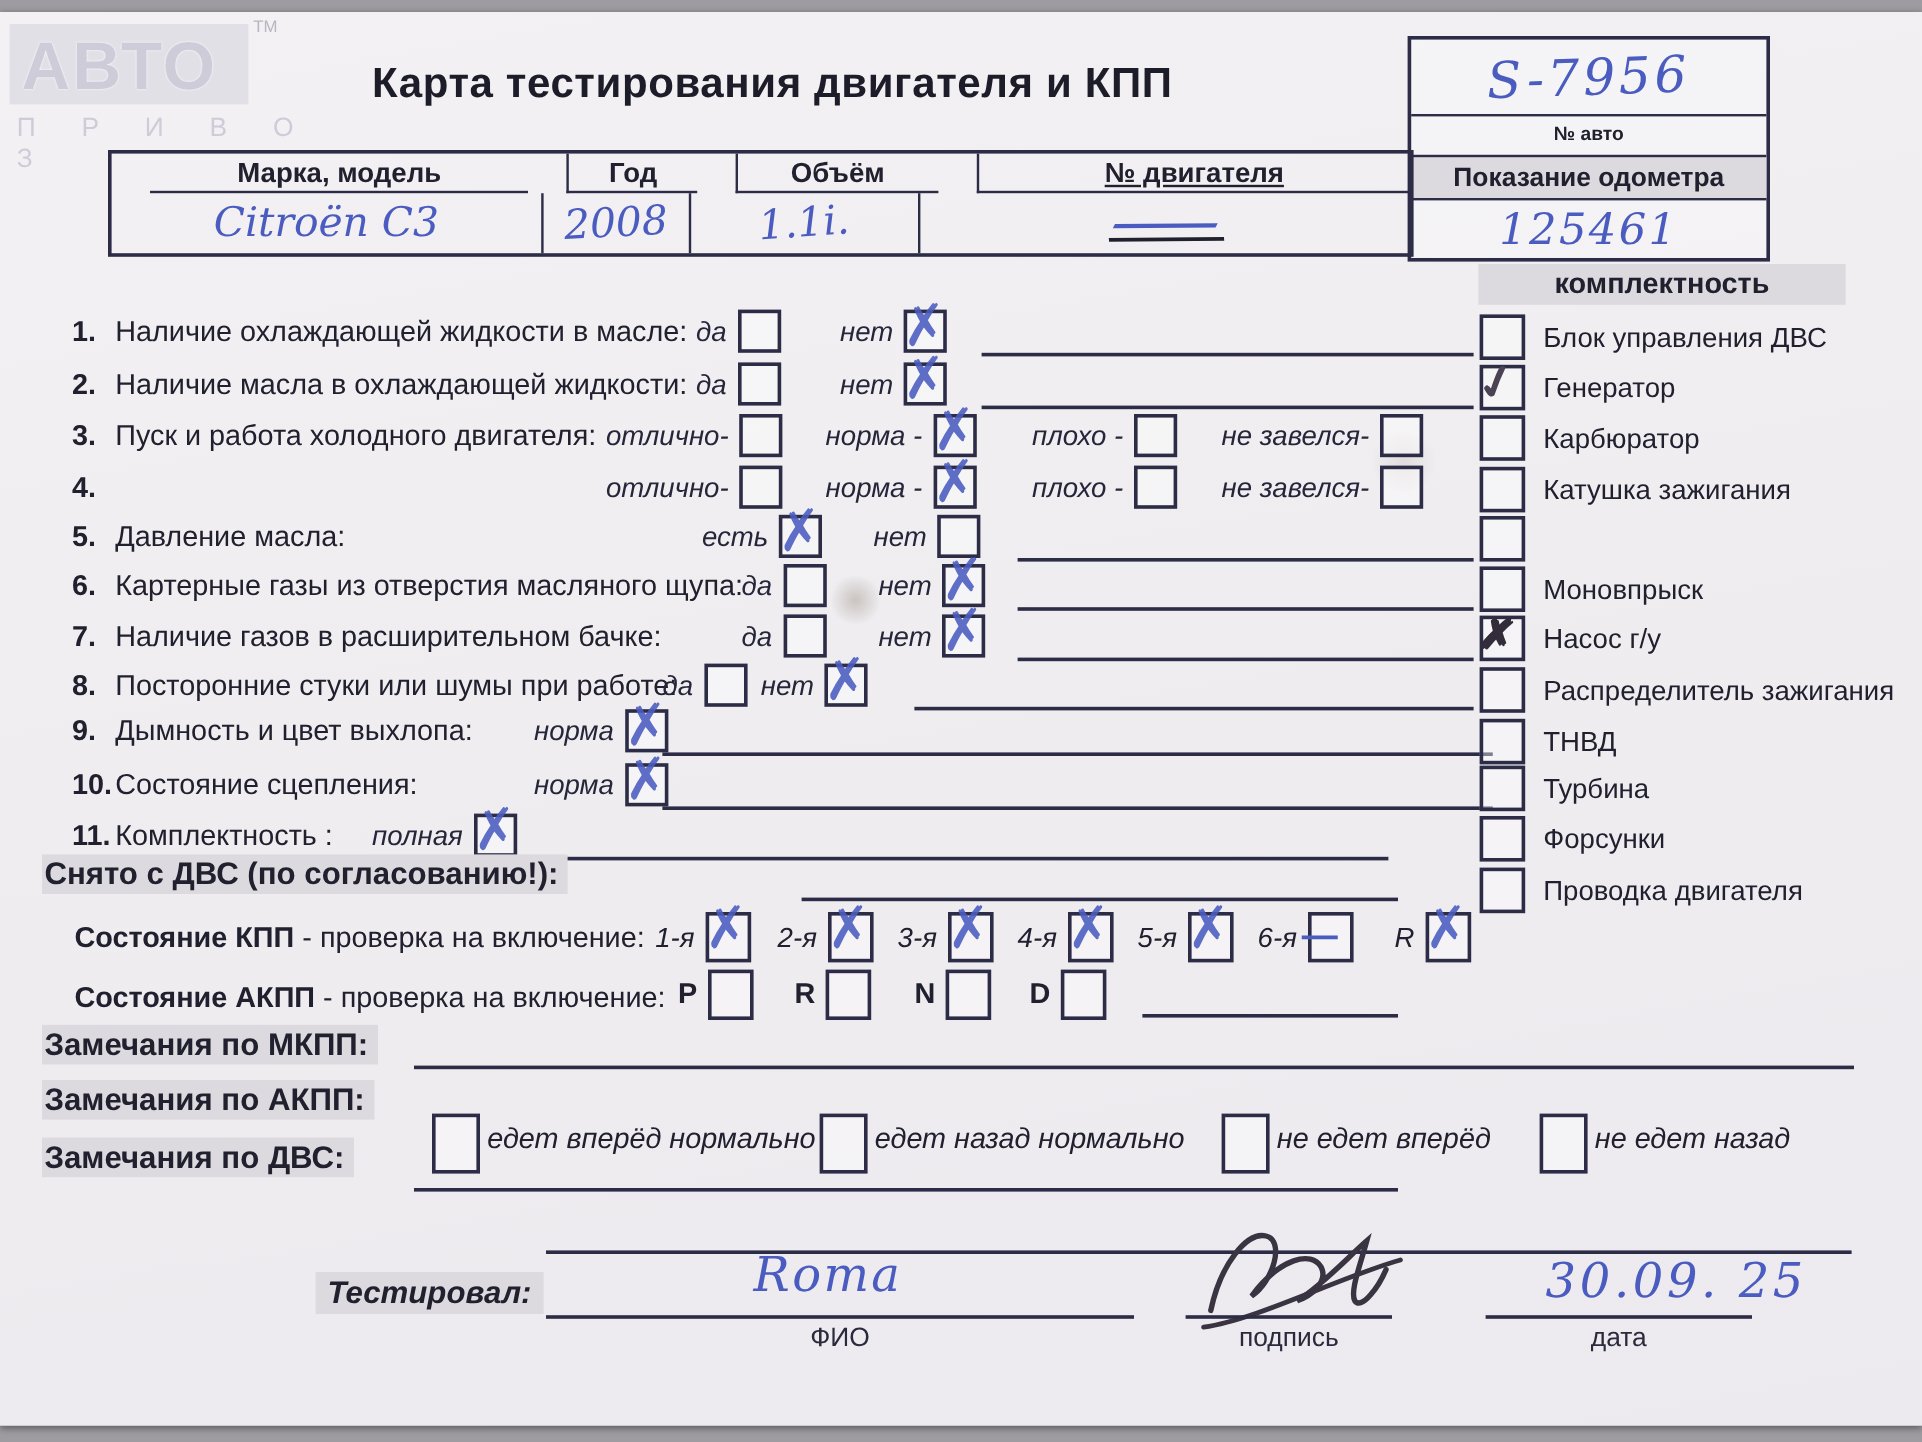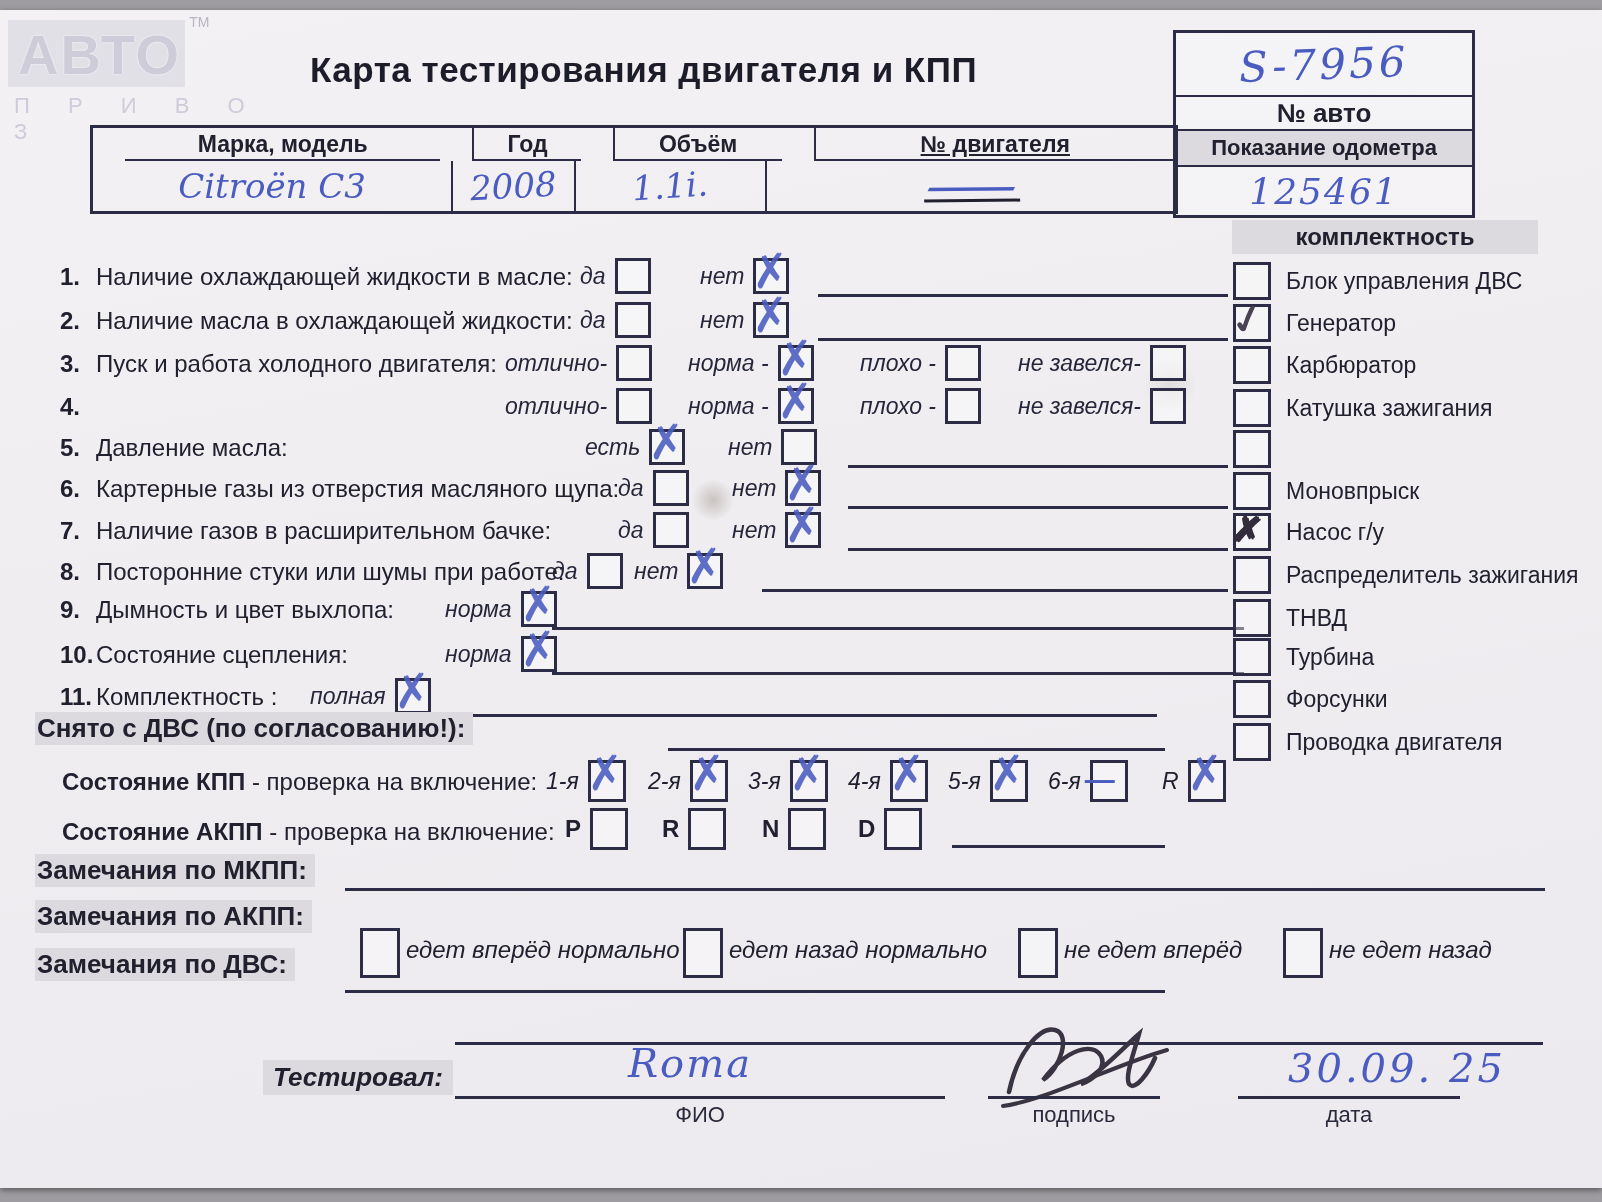--- a/index.html
+++ b/index.html
@@ -13,30 +13,30 @@
     position:absolute;left:0;top:10px;right:0;bottom:14px;
     background:linear-gradient(170deg,#f3f1f4 0%,#efedf0 45%,#eceaee 100%);
     box-shadow:0 2px 6px rgba(0,0,0,.45);
   }
   .stain1{position:absolute;left:690px;top:470px;width:46px;height:40px;border-radius:50%;
     background:radial-gradient(circle,rgba(90,70,50,.25),rgba(90,70,50,0) 70%);}
   .stain2{position:absolute;left:1140px;top:350px;width:60px;height:50px;border-radius:50%;
     background:radial-gradient(circle,rgba(120,100,80,.12),rgba(120,100,80,0) 70%);}
   
   .logo{position:absolute;left:8px;top:20px;width:290px;color:#c9c6d2;}
-  .logo .l1{font-size:56px;font-weight:900;letter-spacing:2px;background:#e2e0e7;display:inline-block;padding:2px 4px 0 10px;color:#cfccda;text-shadow:0 0 2px #fff;}
+  .logo .l1{font-size:56px;font-weight:900;letter-spacing:2px;background:#e2e0e7;display:inline-block;padding:2px 26px 0 10px;color:#cfccda;text-shadow:0 0 2px #fff;}
   .logo .tm{font-size:14px;color:#b9b6c2;vertical-align:top;position:relative;top:-6px;left:4px;}
   .logo .l2{font-size:22px;letter-spacing:16px;color:#cfccda;margin-top:6px;padding-left:6px;}
   
   .title{position:absolute;left:310px;top:50px;font-size:35px;font-weight:bold;color:#1d1d2a;letter-spacing:.5px;}
   
   .trbox{position:absolute;left:1173px;top:30px;width:296px;border:3px solid #2c2c46;background:rgba(255,255,255,.25);}
   .trbox .cell{border-top:2px solid #2c2c46;text-align:center;}
   .trbox .v1{height:62px;border-top:none;display:flex;align-items:center;justify-content:center;}
-  .trbox .lab{height:32px;line-height:32px;font-weight:bold;font-size:26px;}
+  .trbox .lab{height:32px;line-height:32px;font-weight:bold;font-size:16px;}
   .trbox .lab2{height:34px;line-height:34px;font-weight:bold;font-size:22px;background:#dcdade;}
   .trbox .v2{height:48px;display:flex;align-items:center;justify-content:center;}
   
   .hw{font-family:"DejaVu Serif", serif;font-style:italic;color:#4a5cc0;}
   
   .vtable{position:absolute;left:90px;top:125px;width:1082px;border:3px solid #2c2c46;}
   .vrow{display:flex;}
   .vcell{border-left:2px solid #2c2c46;box-sizing:border-box;text-align:center;}
   .vcell:first-child{border-left:none;}
   .vhead .vcell{height:33px;line-height:33px;font-weight:bold;font-size:23px;border-bottom:2px solid #2c2c46;margin-left:32px;}

